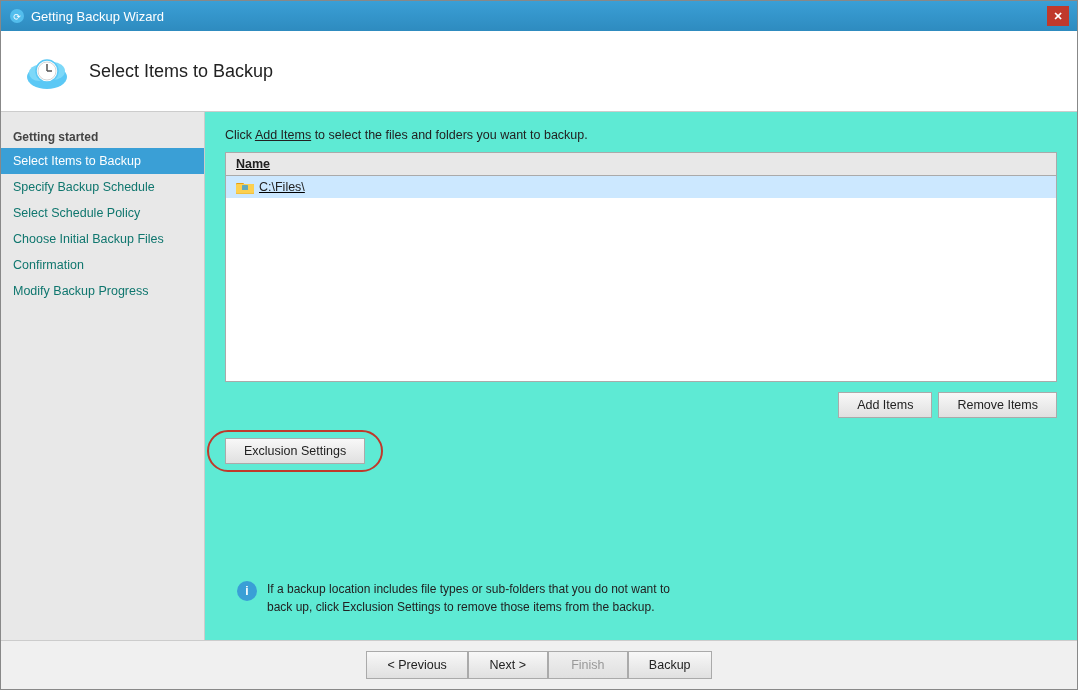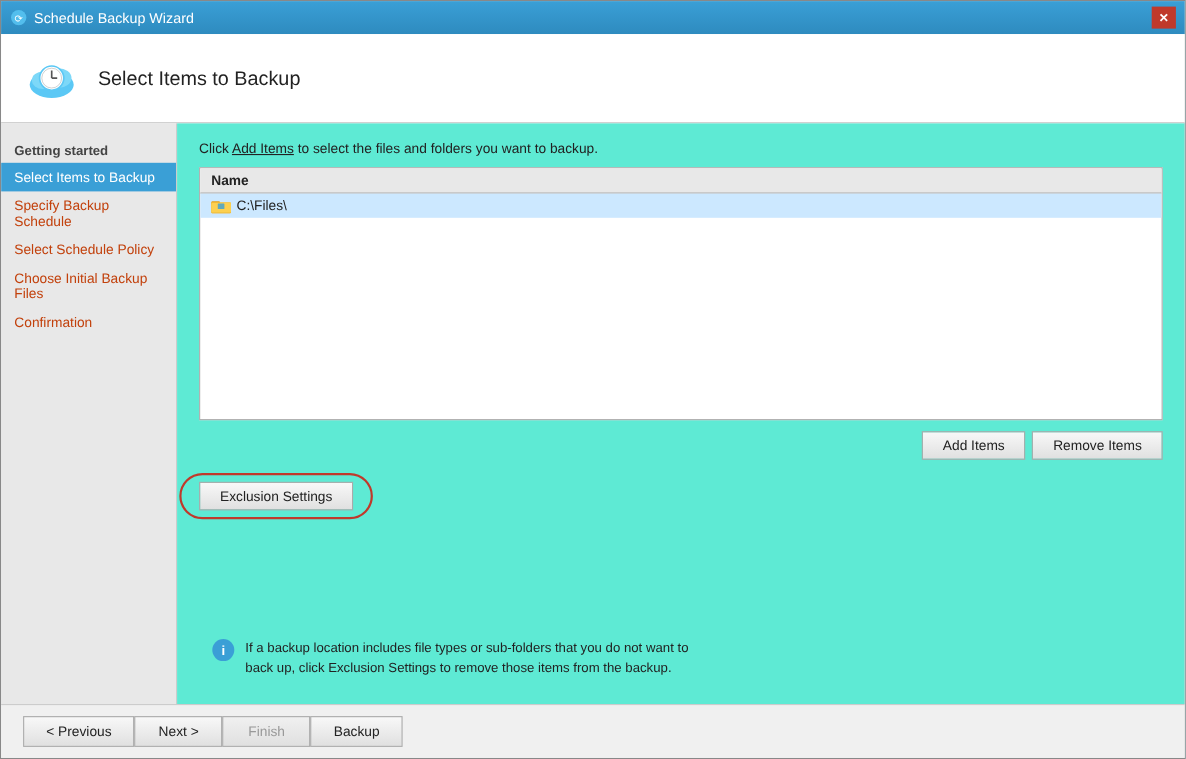--- a/index.html
+++ b/index.html
@@ -82,30 +82,30 @@
       font-weight: 300;
       color: #222;
     }
 
     .content-area {
       display: flex;
       flex: 1;
       overflow: hidden;
     }
     .sidebar {
-      width: 160px;
+      width: 204px;
       background: #e8e8e8;
       border-right: 1px solid #ccc;
       padding: 10px 0;
       flex-shrink: 0;
     }
     .sidebar-item {
       padding: 6px 12px;
       cursor: pointer;
-      color: #c2410c;
+      color: #0f766e;
       font-size: 12.5px;
     }
     .sidebar-item.active {
       background: #3a9fd6;
       color: white;
     }
     .sidebar-section-header {
       padding: 8px 12px 4px;
       font-size: 12px;
       color: #444;
@@ -128,20 +128,21 @@
     .instruction-text span {
       text-decoration: underline;
       cursor: pointer;
     }
     .file-list-container {
       border: 1px solid #aaa;
       background: white;
       flex: 1;
       max-height: 230px;
       overflow-y: auto;
+      text-decoration: underline;
     }
     .file-list-header {
       background: #e8e8e8;
       border-bottom: 1px solid #aaa;
       padding: 4px 10px;
       font-size: 12.5px;
       font-weight: bold;
       color: #222;
     }
     .file-list-item {
@@ -216,21 +217,21 @@
       color: #222;
       line-height: 1.5;
       max-width: 420px;
     }
 
     .footer {
       background: #f0f0f0;
       border-top: 1px solid #ccc;
       padding: 10px 20px;
       display: flex;
-      justify-content: flex-start;
+      justify-content: center;
       gap: 0;
       flex-shrink: 0;
     }
     .footer-btn {
       padding: 6px 20px;
       background: linear-gradient(to bottom, #f8f8f8, #e0e0e0);
       border: 1px solid #aaa;
       cursor: pointer;
       font-size: 12.5px;
       color: #222;
@@ -254,21 +255,21 @@
 <body>
 
 <div class="window">
 
   <div class="title-bar">
     <div class="title-bar-left">
       <svg class="title-bar-icon" viewBox="0 0 16 16">
         <circle cx="8" cy="8" r="7" fill="#5bc8f5" opacity="0.8"></circle>
         <text x="8" y="12" text-anchor="middle" font-size="9" fill="white">⟳</text>
       </svg>
-      <span class="title-bar-title">Schedule Backup Wizard</span>
+      <span class="title-bar-title">Getting Backup Wizard</span>
     </div>
     <div class="title-bar-controls">
       <button class="title-btn">✕</button>
     </div>
   </div>
 
   <div class="header-section">
     <svg class="header-icon" viewBox="0 0 52 52">
 
       <ellipse cx="26" cy="32" rx="20" ry="12" fill="#5bc8f5"></ellipse>
@@ -284,20 +285,21 @@
 
   <div class="content-area">
 
     <div class="sidebar">
       <div class="sidebar-section-header">Getting started</div>
       <div class="sidebar-item active">Select Items to Backup</div>
       <div class="sidebar-item">Specify Backup Schedule</div>
       <div class="sidebar-item">Select Schedule Policy</div>
       <div class="sidebar-item">Choose Initial Backup Files</div>
       <div class="sidebar-item">Confirmation</div>
+      <div class="sidebar-item">Modify Backup Progress</div>
     </div>
 
     <div class="main-panel">
       <div class="instruction-text">
         Click <span>Add Items</span> to select the files and folders you want to backup.
       </div>
 
       <div class="file-list-container">
         <div class="file-list-header">Name</div>
         <div class="file-list-item">

